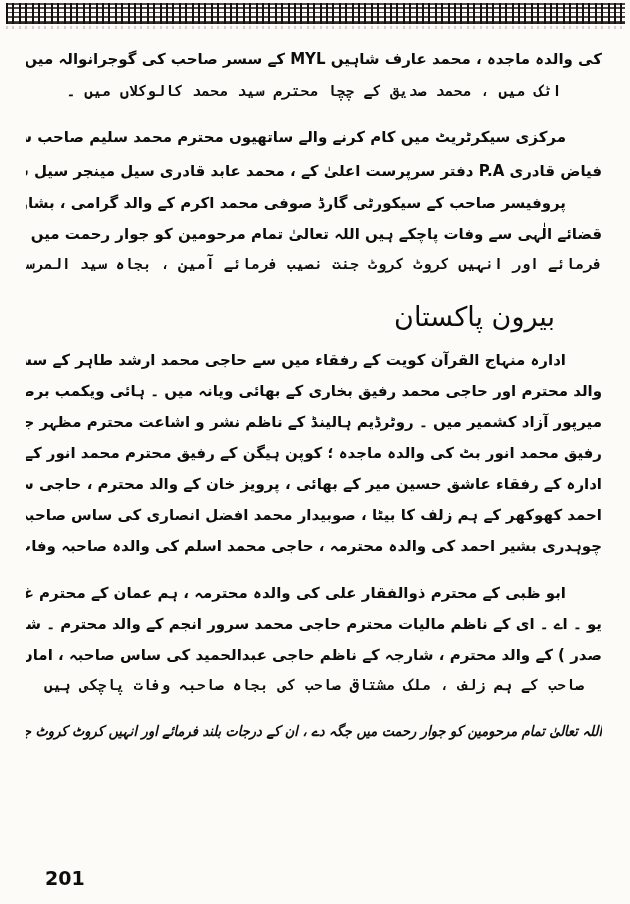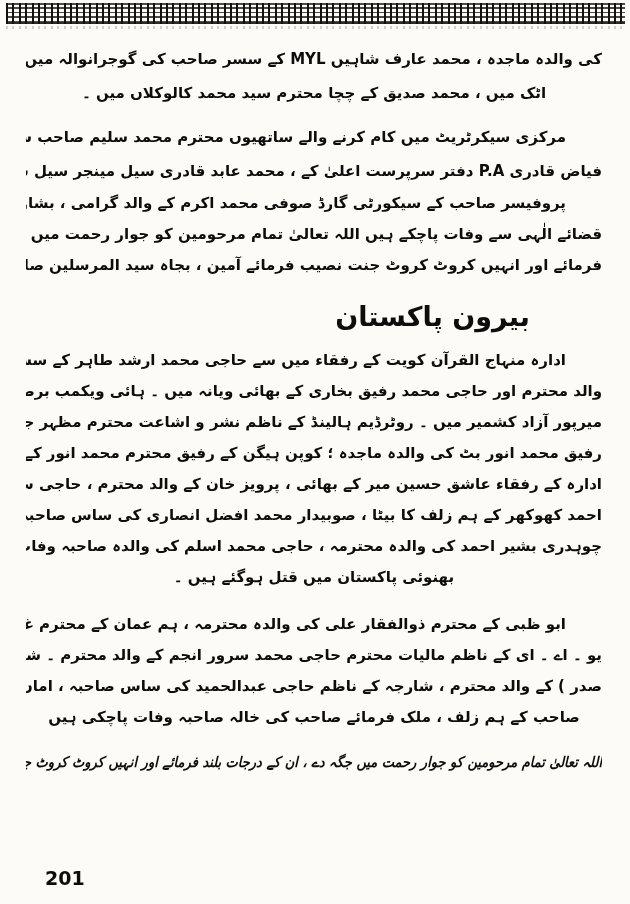--- a/index.html
+++ b/index.html
@@ -28,28 +28,28 @@
   .content{
     position:absolute;top:42px;right:28px;left:26px;
   }
   .ln{
     font-size:15px;font-weight:700;line-height:34px;height:34px;
     overflow:hidden;white-space:nowrap;
     text-align:justify;text-align-last:justify;text-justify:inter-word;
   }
   .p3 .ln, .p4 .ln, .p5 .ln{line-height:31px;height:31px;}
   .ln-indent{text-indent:36px;}
-  .ln-center{text-align:left;text-align-last:center;}
+  .ln-center{text-align:left;text-align-last:center;font-family:Liberation Mono, monospace;}
   .para{margin:0;}
   .p2{margin-top:10px;}
   .p4{margin-top:2px;}
   .p5{margin-top:16px;}
   .heading{
-    margin:14px 72px 6px 0;
-    font-size:27px;font-weight:700;line-height:44px;
+    margin:14px 47px 6px 0;
+    font-size:27px;font-weight:400;line-height:44px;
     text-align:right;
   }
   .split{display:flex;justify-content:space-between;align-items:baseline;}
   .split .seg{white-space:nowrap;}
   .gap{flex:0 0 34px;}
   .dua{
     margin-top:13px;
     font-size:13px;font-weight:700;font-style:italic;line-height:30px;height:30px;
     overflow:hidden;white-space:nowrap;
     text-align:justify;text-align-last:justify;text-justify:inter-word;
@@ -89,32 +89,31 @@
     <div class="heading">بیرون پاکستان</div>
 
     <div class="para p4">
       <div class="ln ln-indent">ادارہ منہاج القرآن کویت کے رفقاء میں سے حاجی محمد ارشد طاہر کے سسر لاہور میں ، محترم بلقیس اختر کے</div>
       <div class="ln">والد محترم اور حاجی محمد رفیق بخاری کے بھائی ویانہ میں ۔ ہائی ویکمب برطانیہ کے رفیق محمد ارشد کے والد محترم</div>
       <div class="ln">میرپور آزاد کشمیر میں ۔ روٹرڈیم ہالینڈ کے ناظم نشر و اشاعت محترم مظہر جاوید کی پھوپھی صاحبہ، روٹرڈیم کے تاحیات</div>
       <div class="ln">رفیق محمد انور بٹ کی والدہ ماجدہ ؛ کوپن ہیگن کے رفیق محترم محمد انور کے سسر صاحب پاکستان میں ؛ ناروے میں</div>
       <div class="ln">ادارہ کے رفقاء عاشق حسین میر کے بھائی ، پرویز خان کے والد محترم ، حاجی سجاد احمد کی خالہ محترمہ ، حاجی مسعود</div>
       <div class="ln">احمد کھوکھر کے ہم زلف کا بیٹا ، صوبیدار محمد افضل انصاری کی ساس صاحبہ ، شیخ نذیر صاحب کا پوتا ناروے میں ؛</div>
       <div class="ln">چوہدری بشیر احمد کی والدہ محترمہ ، حاجی محمد اسلم کی والدہ صاحبہ وفات پاگئے ہیں اور وکیل عبدالرشید سلیمی کے</div>
-      <div class="ln ln-center">بھنوئی پاکستان میں قتل ہوگئے ہیں ۔</div>
     </div>
 
     <div class="para p5">
       <div class="ln ln-indent">ابو ظبی کے محترم ذوالفقار علی کی والدہ محترمہ ، ہم عمان کے محترم غلام مرتضیٰ قادری ( ناظم ) کے نانا جان</div>
       <div class="ln split">
         <span class="seg">یو ۔ اے ۔ ای کے ناظم مالیات محترم حاجی محمد سرور انجم کے والد محترم ۔ شارجہ کے ۔</span>
         <span class="gap"></span>
 
       </div>
       <div class="ln">صدر ) کے والد محترم ، شارجہ کے ناظم حاجی عبدالحمید کی ساس صاحبہ ، امان اللہ ملک کی تائی جان ، غلام مرتضیٰ</div>
-      <div class="ln ln-center">صاحب کے ہم زلف ، ملک فرمائے صاحب کی خالہ صاحبہ وفات پاچکی ہیں</div>
+      <div class="ln ln-center">صاحب کے ہم زلف ، ملک مشتاق صاحب کی بجاہ صاحبہ وفات پاچکی ہیں</div>
     </div>
 
     <div class="dua">اللہ تعالیٰ تمام مرحومین کو جوار رحمت میں جگہ دے ، ان کے درجات بلند فرمائے اور انہیں کروٹ کروٹ جنت نصیب فرمائے آمین بجاہ سید المرسلین صلی اللہ علیہ وسلم</div>
 
   </div>
 
   <div class="page-num">201</div>
 
 </div>
 

